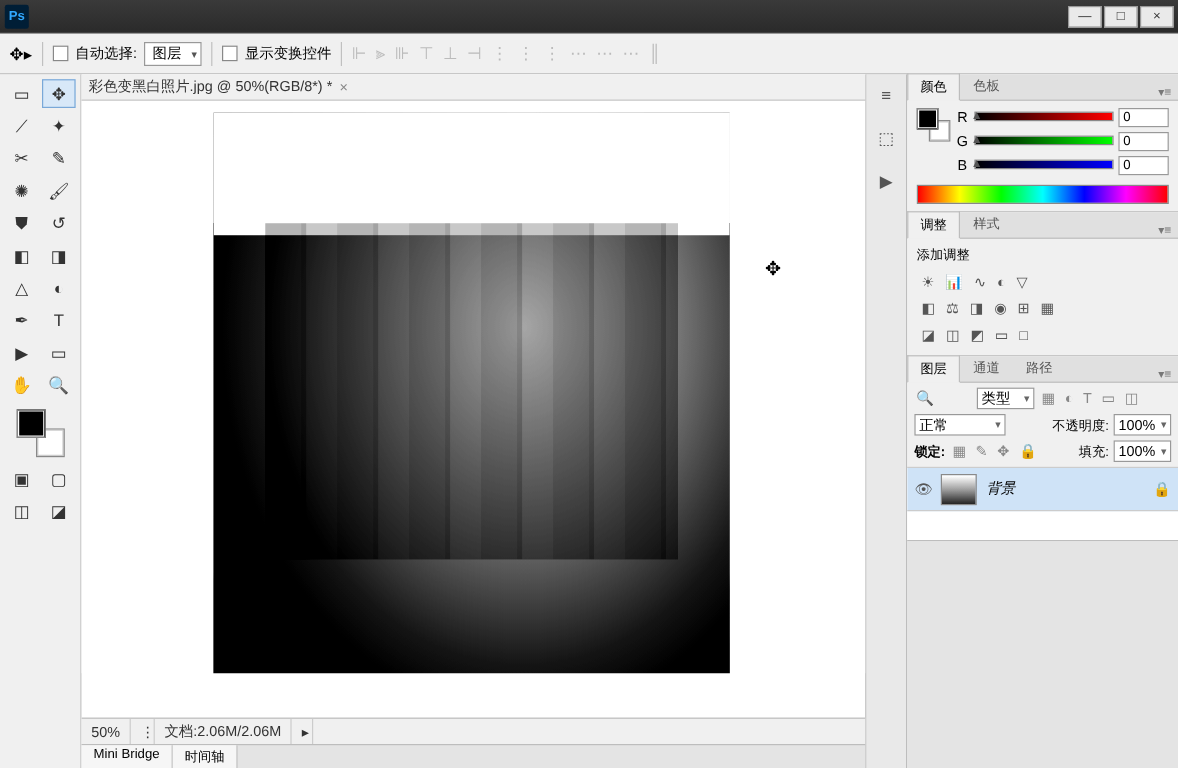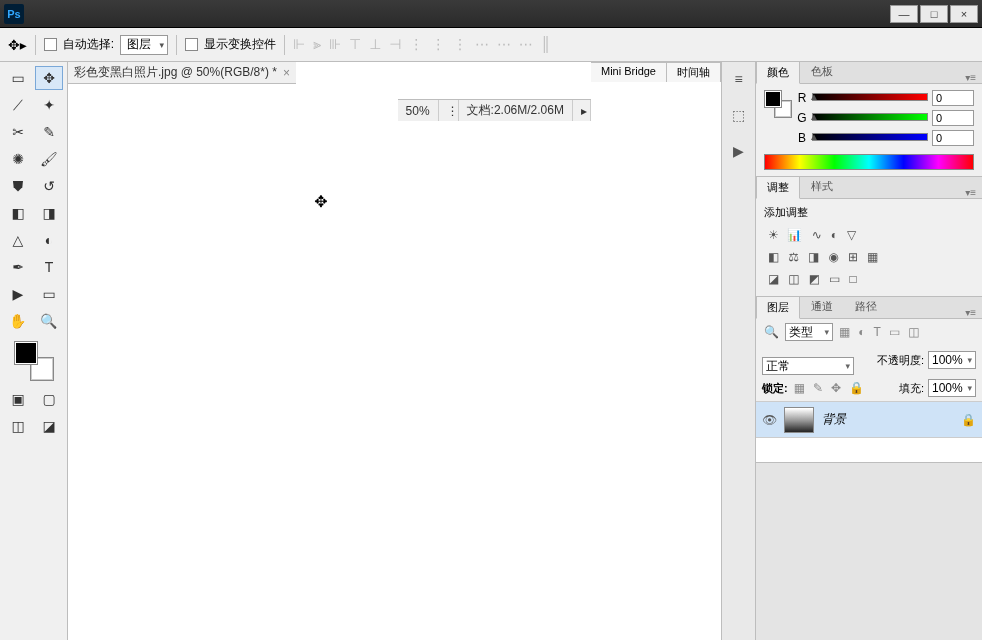--- a/index.html
+++ b/index.html
@@ -17,21 +17,21 @@
 .dropdown::after { content:"▾"; position:absolute; right:3px; font-size:9px; color:#555; }
 .optionsbar .ghost { color:#bbb; font-size:14px; letter-spacing:2px; }
 .mainrow { display:flex; height:calc(100% - 28px - 34px); }
 .toolbox { width:68px; background:#f0f0f0; border-right:1px solid #bdbdbd; padding:4px 2px; display:flex; flex-direction:column; align-items:center; }
 .toolgrid { display:grid; grid-template-columns:28px 28px; gap:3px; }
 .tool { width:28px; height:24px; display:flex; align-items:center; justify-content:center; border:1px solid transparent; font-size:14px; color:#333; position:relative; }
 .tool.selected { background:#d8e8f8; border:1px solid #7aa8d8; }
 .swatches { margin-top:8px; position:relative; width:40px; height:40px; }
 .swatch-fg { position:absolute; width:24px; height:24px; background:#000; border:1px solid #888; box-shadow:inset 0 0 0 1px #fff; top:0; left:0; z-index:2; }
 .swatch-bg { position:absolute; width:24px; height:24px; background:#fff; border:1px solid #888; box-shadow:inset 0 0 0 1px #ccc; bottom:0; right:0; }
-.canvaszone { flex:1; background:#fff; display:flex; border-right:1px solid #bdbdbd; position:relative; }
+.canvaszone { flex:1; background:#fff; display:flex; flex-direction:column; border-right:1px solid #bdbdbd; position:relative; }
 .doctab { height:22px; background:#f0f0f0; border-bottom:1px solid #bdbdbd; display:flex; align-items:center; padding:0 6px; font-size:11px; color:#333; }
 .doctab .close { margin-left:6px; color:#888; }
 .canvas { flex:1; background:#ffffff; position:relative; overflow:hidden; }
 .artwork { position:absolute; left:110px; top:10px; width:430px; height:510px; background:#fff; }
 .bw-img { width:100%; height:100%; background:
   linear-gradient(to bottom, #fff 0%, #fff 18%, transparent 18%),
   radial-gradient(ellipse at 60% 35%, #ddd 0%, #888 30%, #333 60%, #111 80%),
   linear-gradient(to bottom, #666 75%, #222 78%, #444 85%, #111 95%);
   filter:contrast(1.4) grayscale(1);
   position:relative; overflow:hidden; }
@@ -250,31 +250,31 @@
       <div class="panel-tabs">
         <div class="tab active">图层</div>
         <div class="tab">通道</div>
         <div class="tab">路径</div>
         <div class="menu">▾≡</div>
       </div>
       <div class="layers-body">
         <div class="layer-controls">
           <div class="row">
             <span class="mini-ico">🔍</span>
-            <div class="selbox" style="width:48px;">
+            <div class="selbox" style="width:48px;margin-left:29px;">
                 <span>类型</span>
               </div>
             <span class="mini-ico">▦</span>
             <span class="mini-ico">◐</span>
             <span class="mini-ico">T</span>
             <span class="mini-ico">▭</span>
             <span class="mini-ico">◫</span>
           </div>
           <div class="row">
-            <div class="selbox" style="width:92px;margin-top:12px;">
+            <div class="selbox" style="width:76px;">
                 <span>正常</span>
               </div>
             <span style="font-size:11px;margin-left:auto;">不透明度:</span>
             <div class="selbox" style="width:48px;">
                 <span>100%</span>
               </div>
           </div>
           <div class="row">
             <span style="font-size:11px;font-weight:bold;">锁定:</span>
             <span class="mini-ico">▦</span>

